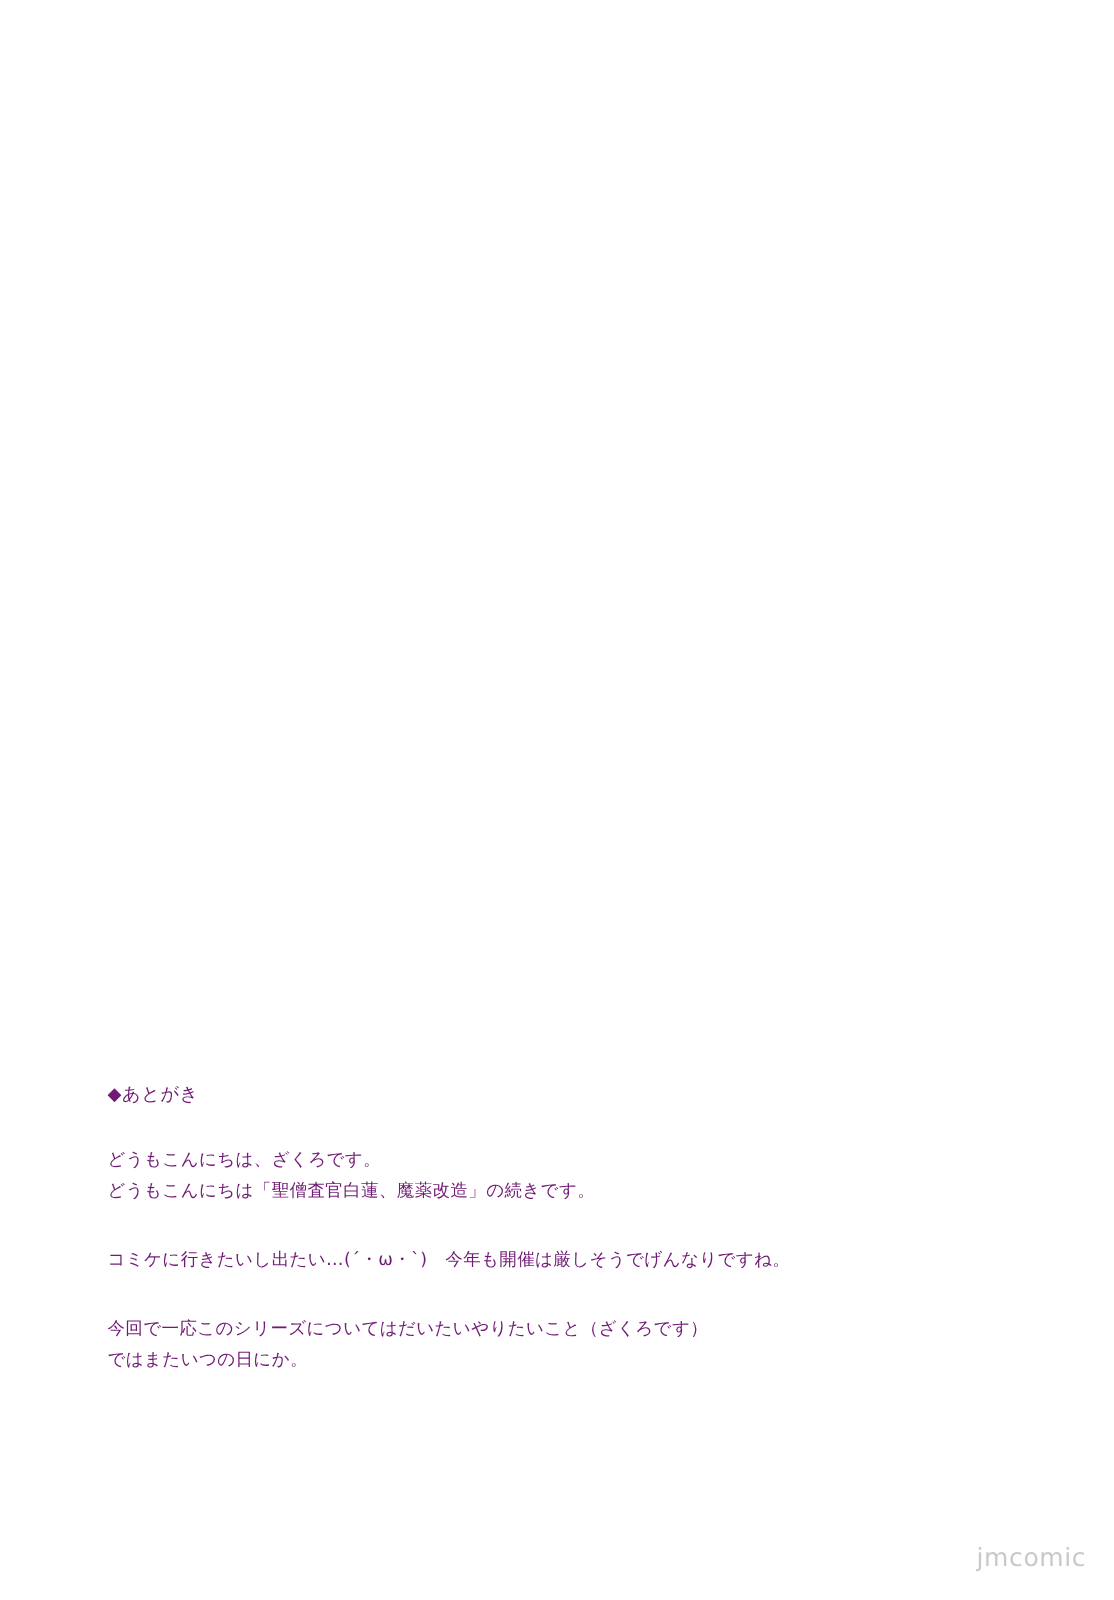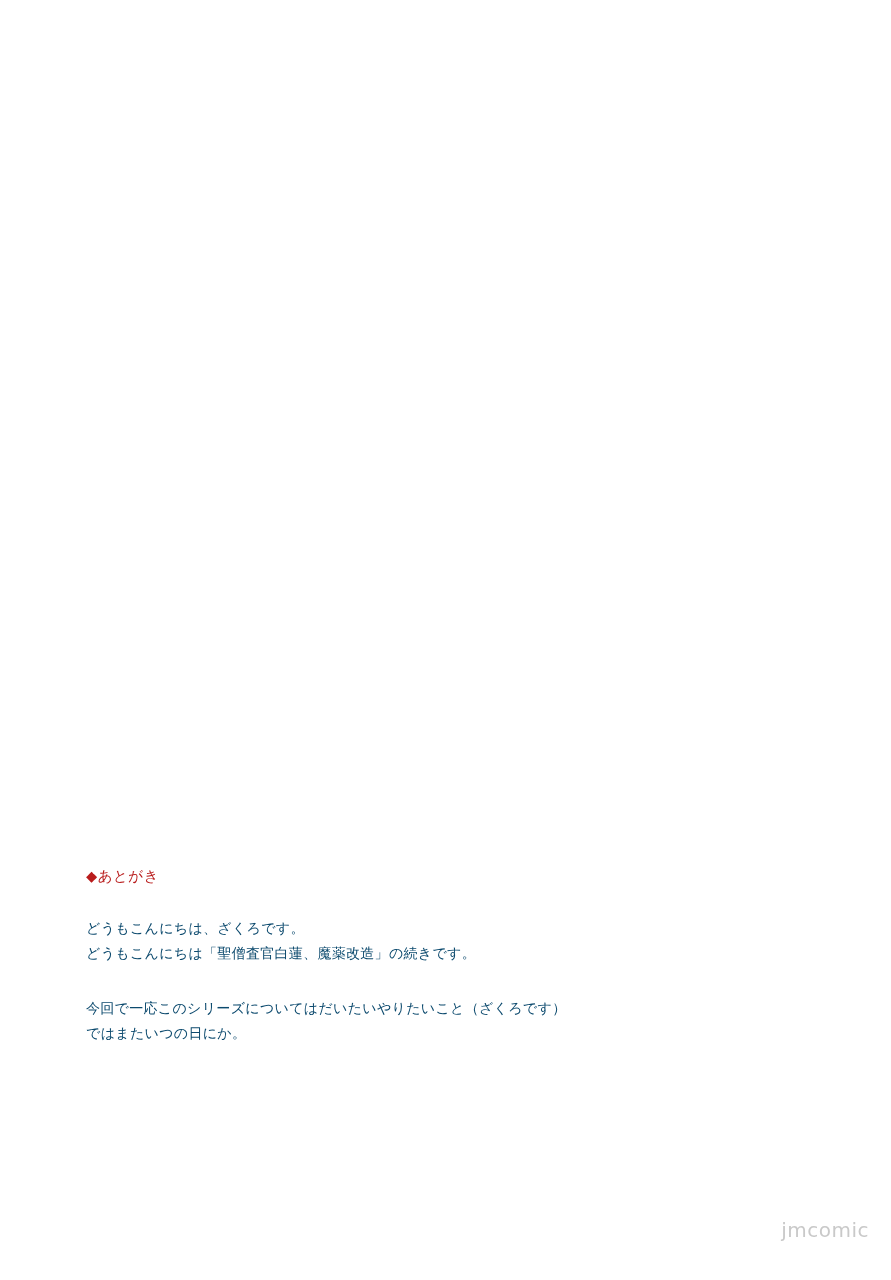--- a/index.html
+++ b/index.html
@@ -27,45 +27,45 @@
     position: absolute;
     left: 86px;
     top: 866px;
     width: 740px;
   }
 
   .afterword-heading {
     font-size: 14.5px;
     line-height: 1.4;
     letter-spacing: 0.5px;
-    color: #b91c1c;
+    color: #701a75;
     margin: 0 0 30px 0;
     font-weight: 400;
   }
 
   .para {
     margin: 0 0 30px 0;
   }
   .para:last-child {
     margin-bottom: 0;
   }
 
   .line {
     font-size: 14px;
     line-height: 25px;
     letter-spacing: 0.3px;
-    color: #0c4a6e;
+    color: #701a75;
     white-space: pre;
   }
 
   
   .watermark {
     position: absolute;
     right: 22px;
-    bottom: 38px;
+    bottom: 22px;
     font-size: 20px;
     letter-spacing: 0.5px;
     color: #c9c9c9;
     font-family: "DejaVu Sans", "Liberation Sans", sans-serif;
     font-weight: 400;
     user-select: none;
   }
 </style>
 </head>
 <body>
@@ -75,20 +75,21 @@
   <div class="afterword">
 
     <div class="afterword-heading">◆あとがき</div>
 
     <div class="para">
       <div class="line">どうもこんにちは、ざくろです。</div>
       <div class="line">どうもこんにちは「聖僧査官白蓮、魔薬改造」の続きです。</div>
     </div>
 
     <div class="para">
+      <div class="line">コミケに行きたいし出たい…(´・ω・`)　今年も開催は厳しそうでげんなりですね。</div>
     </div>
 
     <div class="para">
       <div class="line">今回で一応このシリーズについてはだいたいやりたいこと（ざくろです）</div>
       <div class="line">ではまたいつの日にか。</div>
     </div>
 
   </div>
 
   <div class="watermark">jmcomic</div>

